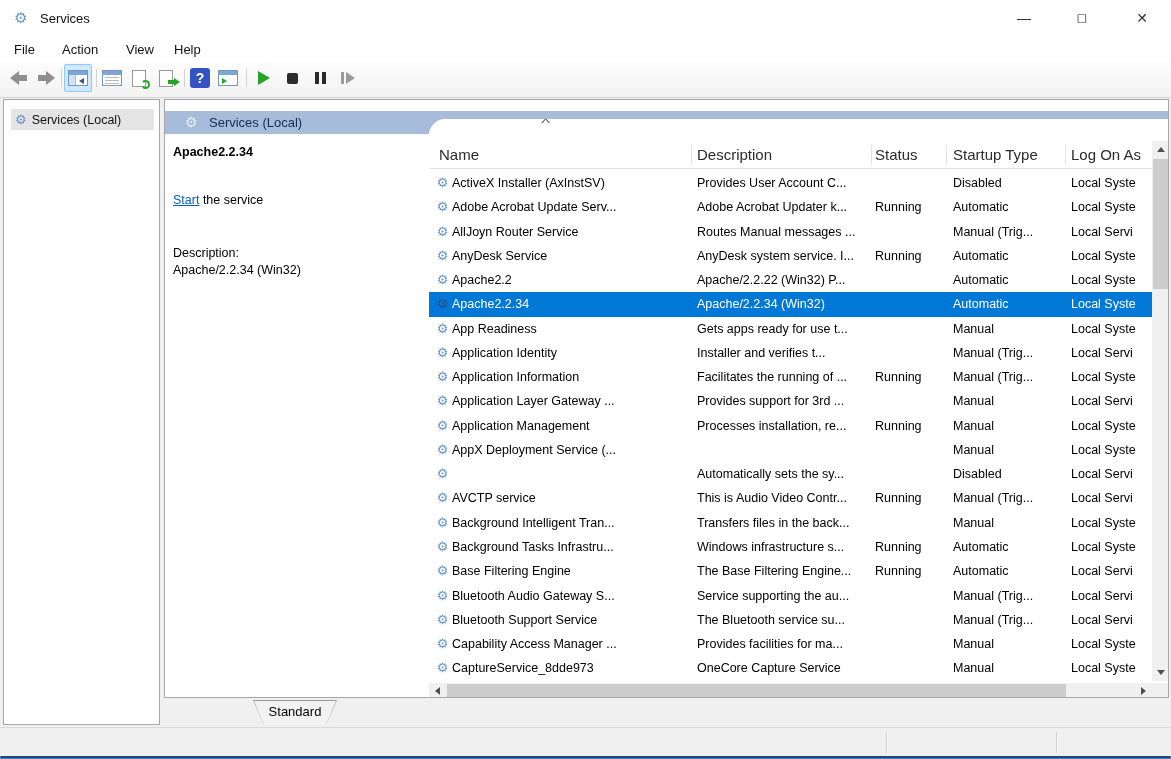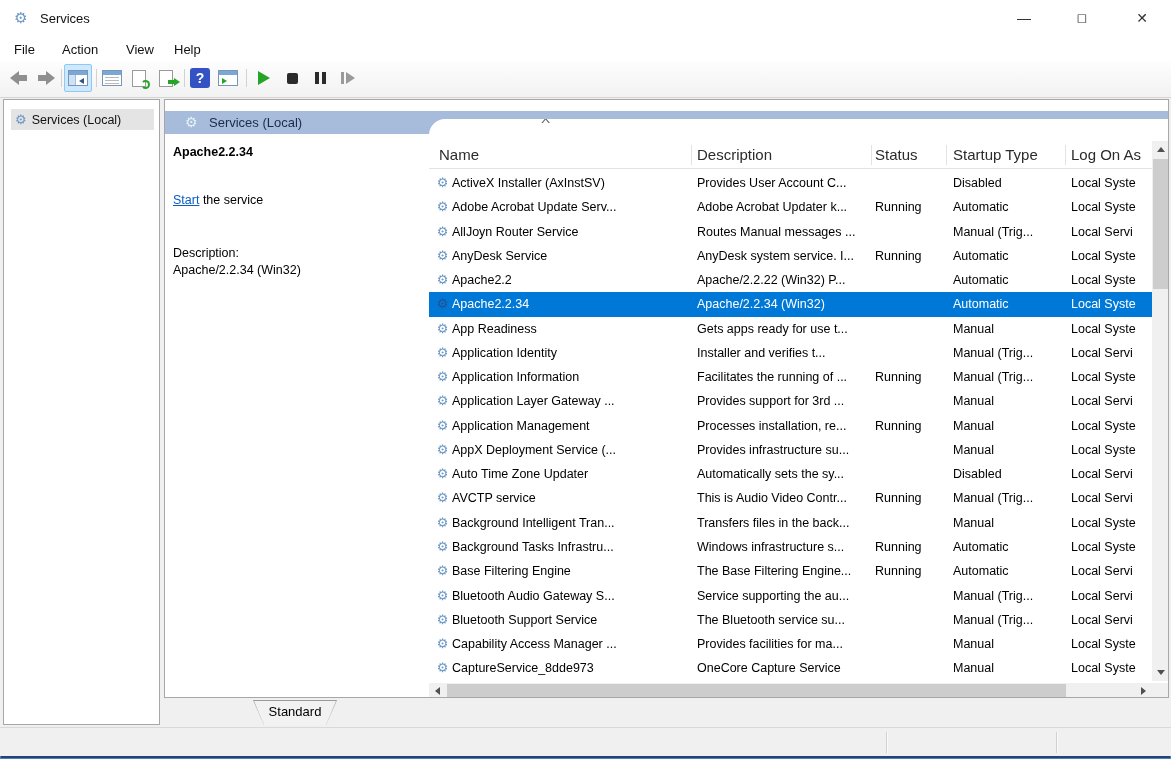--- a/index.html
+++ b/index.html
@@ -317,28 +317,26 @@
             <span class="gearc">⚙</span>
             <span class="c name">Application Management</span>
             <span class="c desc">Processes installation, re...</span>
             <span class="c stat">Running</span>
             <span class="c stype">Manual</span>
             <span class="c logon">Local Syste</span>
           </div>
           <div class="lrow">
             <span class="gearc">⚙</span>
             <span class="c name">AppX Deployment Service (...</span>
-            <span class="c desc">Provides infrastructure su...</span>
-            <span class="c stat"></span>
-            <span class="c stype">Manual</span>
-            <span class="c logon">Local Syste</span>
-          </div>
-          <div class="lrow">
-            <span class="gearc">⚙</span>
-            <span class="c name">Auto Time Zone Updater</span>
+            <span class="c stat"></span>
+            <span class="c stype">Manual</span>
+            <span class="c logon">Local Syste</span>
+          </div>
+          <div class="lrow">
+            <span class="gearc">⚙</span>
             <span class="c desc">Automatically sets the sy...</span>
             <span class="c stat"></span>
             <span class="c stype">Disabled</span>
             <span class="c logon">Local Servi</span>
           </div>
           <div class="lrow">
             <span class="gearc">⚙</span>
             <span class="c name">AVCTP service</span>
             <span class="c desc">This is Audio Video Contr...</span>
             <span class="c stat">Running</span>

